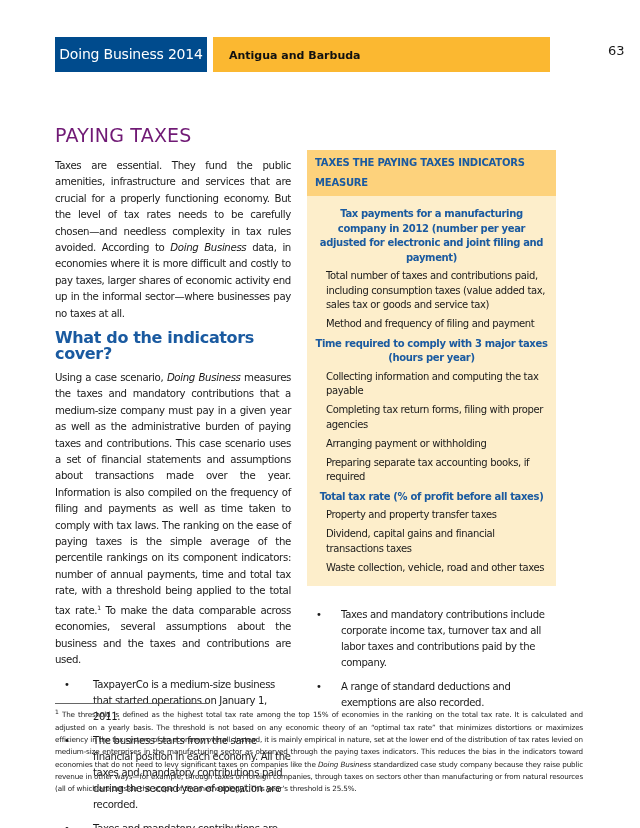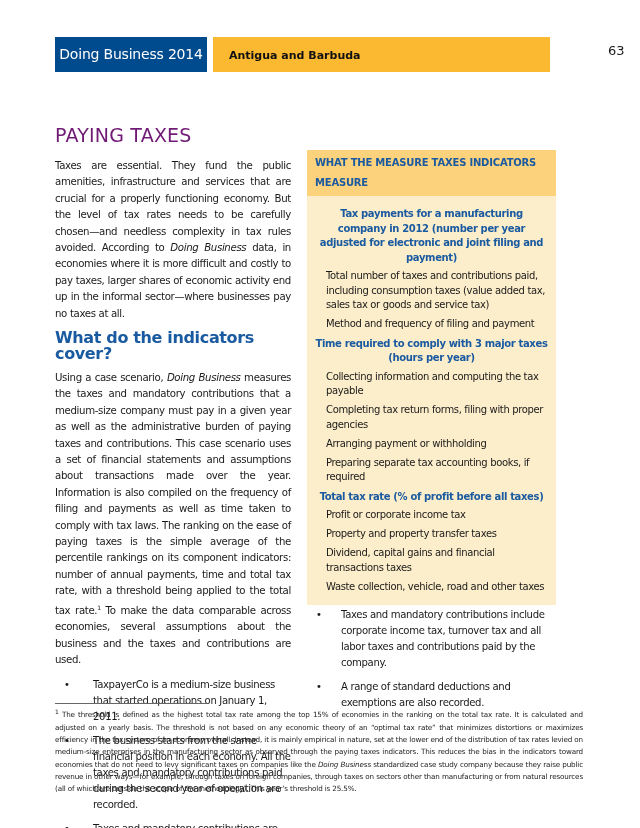--- a/index.html
+++ b/index.html
@@ -85,34 +85,33 @@
   <div class="subhead">What do the indicators cover?</div>
   <p><span>Using a case scenario, </span><em>Doing Business</em><span> measures the taxes and mandatory contributions that a medium-size company must pay in a given year as well as the administrative burden of paying taxes and contributions. This case scenario uses a set of financial statements and assumptions about transactions made over the year. Information is also compiled on the frequency of filing and payments as well as time taken to comply with tax laws. The ranking on the ease of paying taxes is the simple average of the percentile rankings on its component indicators: number of annual payments, time and total tax rate, with a threshold being applied to the total tax rate.</span><sup>1</sup><span> To make the data comparable across economies, several assumptions about the business and the taxes and contributions are used.</span></p>
   <ul class="bul">
     <li><span class="dot">•</span><span>TaxpayerCo is a medium-size business that started operations on January 1, 2011.</span></li>
     <li><span class="dot">•</span><span>The business starts from the same financial position in each economy. All the taxes and mandatory contributions paid during the second year of operation are recorded.</span></li>
     <li><span class="dot">•</span><span>Taxes and mandatory contributions are measured at all levels of government.</span></li>
   </ul>
 </div>
 
 <div class="box">
-  <div class="box-head">WHAT THE MEASURE TAXES INDICATORS MEASURE</div>
+  <div class="box-head">TAXES THE PAYING TAXES INDICATORS MEASURE</div>
   <div class="box-body">
     <div class="box-sec">Tax payments for a manufacturing company in 2012 (number per year adjusted for electronic and joint filing and payment)</div>
     <div class="box-item">Total number of taxes and contributions paid, including consumption taxes (value added tax, sales tax or goods and service tax)</div>
     <div class="box-item">Method and frequency of filing and payment</div>
 
     <div class="box-sec">Time required to comply with 3 major taxes (hours per year)</div>
     <div class="box-item">Collecting information and computing the tax payable</div>
     <div class="box-item">Completing tax return forms, filing with proper agencies</div>
     <div class="box-item">Arranging payment or withholding</div>
     <div class="box-item">Preparing separate tax accounting books, if required</div>
 
     <div class="box-sec">Total tax rate (% of profit before all taxes)</div>
-    <div class="box-item">Profit or corporate income tax</div>
     <div class="box-item">Property and property transfer taxes</div>
     <div class="box-item">Dividend, capital gains and financial transactions taxes</div>
     <div class="box-item">Waste collection, vehicle, road and other taxes</div>
   </div>
 </div>
 
 <div class="right-bul">
   <ul class="bul">
     <li><span class="dot">•</span><span>Taxes and mandatory contributions include corporate income tax, turnover tax and all labor taxes and contributions paid by the company.</span></li>
     <li><span class="dot">•</span><span>A range of standard deductions and exemptions are also recorded.</span></li>

